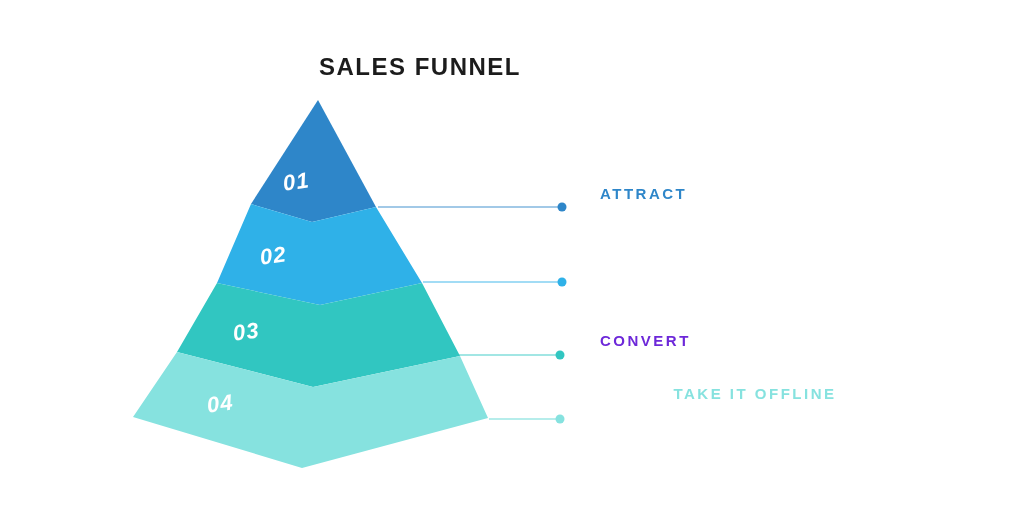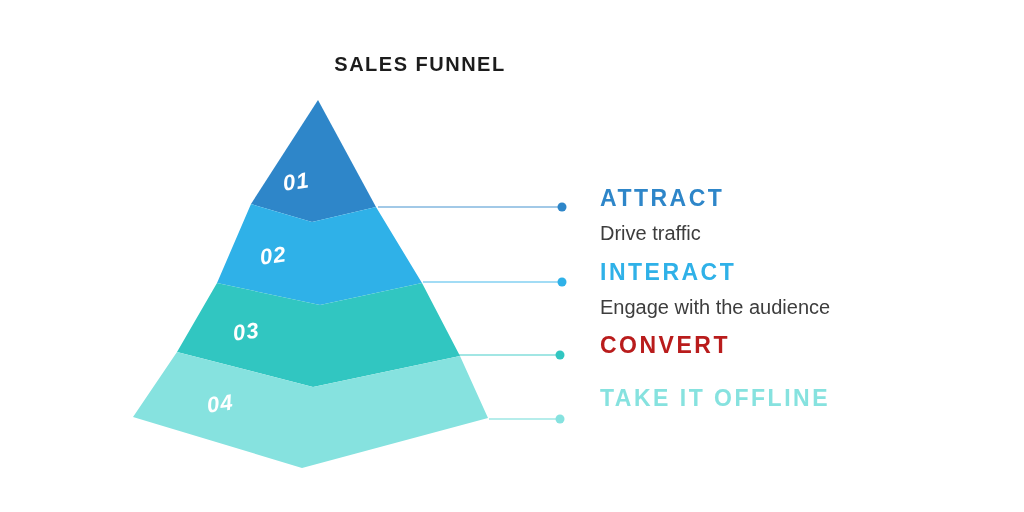--- a/index.html
+++ b/index.html
@@ -12,21 +12,21 @@
   .canvas {
     position: relative;
     width: 1024px; height: 512px;
     background: #ffffff;
   }
   .title {
     position: absolute;
     top: 53px; left: 0; width: 840px;
     margin: 0;
     text-align: center;
-    font-size: 20px;
+    font-size: 24px;
     font-weight: bold;
     letter-spacing: 1.5px;
     color: #1c1c1c;
   }
   .pyramid-svg {
     position: absolute;
     top: 0; left: 0;
     width: 1024px; height: 512px;
   }
   .stage-number {
@@ -46,21 +46,21 @@
   .label-group {
     position: absolute;
     left: 600px;
     width: 310px;
   }
   .g1 { top: 185px; }
   .g2 { top: 259px; }
   .g3 { top: 332px; }
   .g4 { top: 385px; }
   .label-heading {
-    font-size: 23px;
+    font-size: 15px;
     font-weight: bold;
     letter-spacing: 2.5px;
     margin: 0 0 8px 0;
     white-space: nowrap;
   }
   .label-desc {
     font-size: 20px;
     color: #3d3d3d;
     line-height: 26px;
     margin: 0;
@@ -99,26 +99,21 @@
     </g>
   </svg>
 
   <div class="stage-number n1">01</div>
   <div class="stage-number n2">02</div>
   <div class="stage-number n3">03</div>
   <div class="stage-number n4">04</div>
 
   <div class="label-group g1">
     <div class="label-heading" style="color: rgb(46, 134, 201);">ATTRACT</div>
-    <div class="label-desc">Drive traffic</div>
-  </div>
-  <div class="label-group g2">
-    <div class="label-heading" style="color: rgb(47, 177, 232);">INTERACT</div>
-    <div class="label-desc">Engage with the audience</div>
   </div>
   <div class="label-group g3">
-    <div class="label-heading" style="color: #b91c1c;">CONVERT</div>
+    <div class="label-heading" style="color: #6d28d9;">CONVERT</div>
   </div>
   <div class="label-group g4">
-    <div class="label-heading" style="color: rgb(134, 226, 223);">TAKE IT OFFLINE</div>
+    <div class="label-heading" style="color: rgb(134, 226, 223); text-align: center;">TAKE IT OFFLINE</div>
   </div>
 
 </div>
 
 </body></html>

